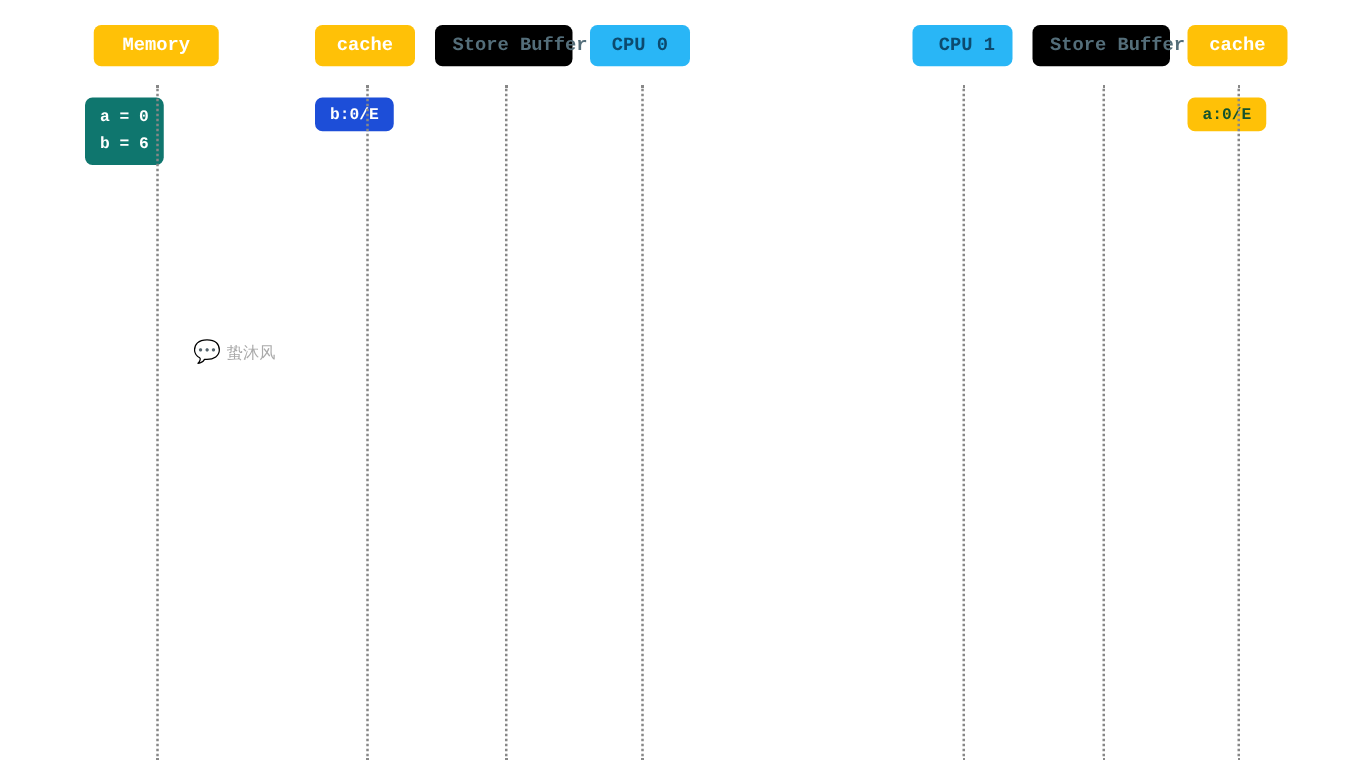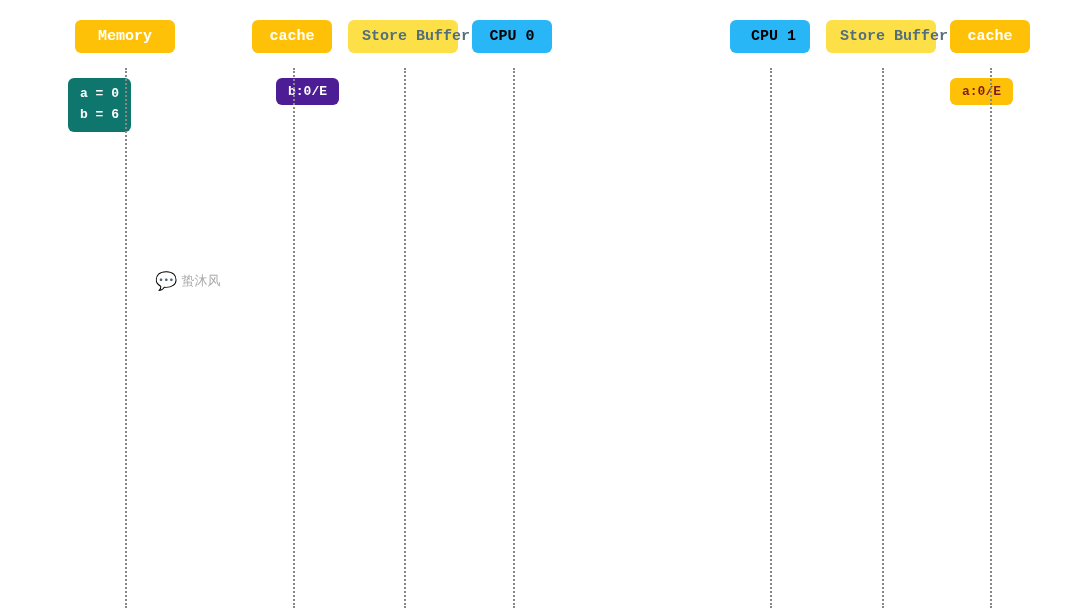--- a/index.html
+++ b/index.html
@@ -26,22 +26,22 @@
       border-radius: 6px;
       padding: 8px 14px;
       font-size: 15px;
       font-weight: bold;
       color: white;
       text-align: center;
       white-space: nowrap;
     }
 
     .yellow-box { background: #FFC107; color: white; }
-    .blue-box { background: #29B6F6; color: #000000; }
-    .gray-box { background: #fde047; color: #546E7A; }
+    .blue-box { background: #29B6F6; color: #0c4a6e; }
+    .gray-box { background: #000000; color: #546E7A; }
 
     
     .memory-header {
       left: 75px;
       width: 100px;
     }
 
     
     .cache0-header { left: 252px; width: 80px; }
     .storebuf0-header { left: 348px; width: 110px; }
@@ -67,30 +67,29 @@
       top: 78px;
       left: 68px;
       background: #0f766e;
       color: white;
       line-height: 1.6;
     }
 
     .cache0-content {
       top: 78px;
       left: 252px;
-      background: #4c1d95;
+      background: #1d4ed8;
       color: white;
-      margin-left: 24px;
     }
 
     .cache1-content {
       top: 78px;
       left: 950px;
       background: #FFC107;
-      color: #7f1d1d;
+      color: #14532d;
     }
 
     
     .dotted-line {
       position: absolute;
       top: 68px;
       bottom: 0;
       width: 1px;
       border-left: 2px dotted #888;
     }

